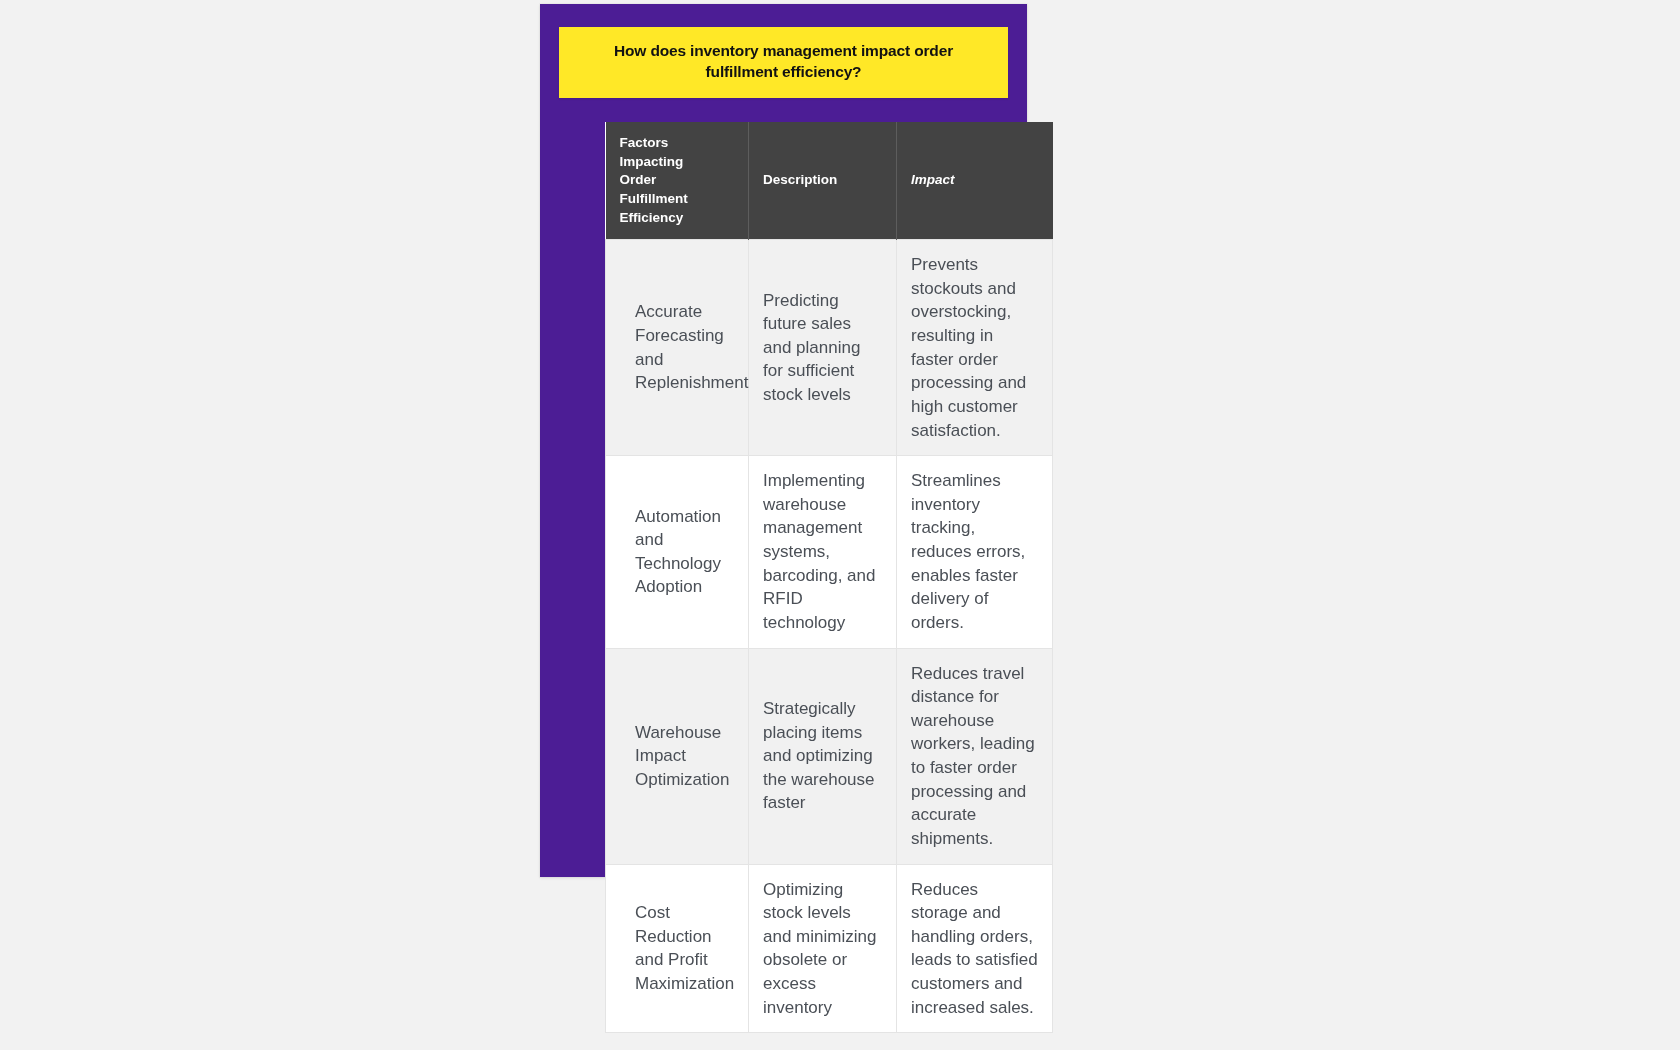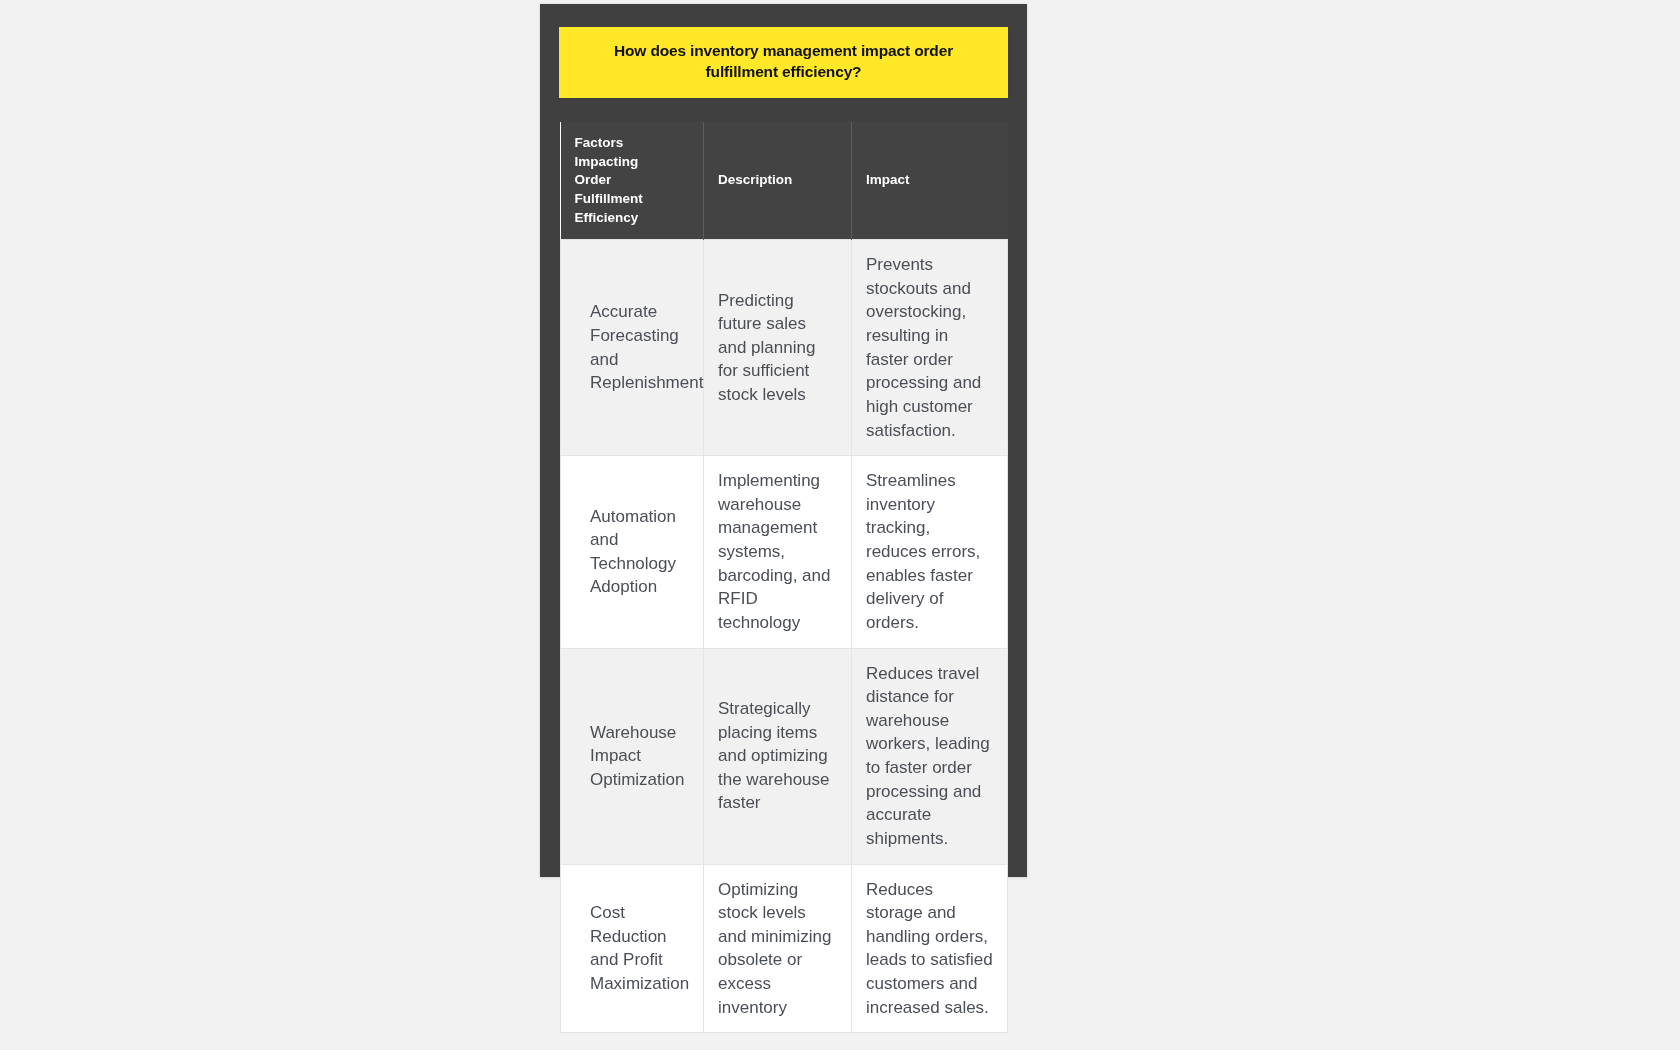--- a/index.html
+++ b/index.html
@@ -22,21 +22,21 @@
     height: 1050px;
   }
 
   
   .card {
     position: absolute;
     left: 540px;
     top: 4px;
     width: 487px;
     height: 873px;
-    background: #404040;
+    background: #4c1d95;
     box-shadow: 0 1px 3px rgba(0,0,0,0.10), 0 0 0 1px rgba(0,0,0,0.02);
   }
 
   
   .title-banner {
     position: absolute;
     left: 19px;
     top: 23px;
     width: 449px;
     box-sizing: border-box;
@@ -59,37 +59,38 @@
     position: absolute;
     left: 20px;
     top: 118px;
     width: 447px;
   }
   table.data-table {
     width: 447px;
     border-collapse: collapse;
     table-layout: fixed;
     background: #ffffff;
+    margin-left: 45px;
   }
   table.data-table col.c1 { width: 143px; }
   table.data-table col.c2 { width: 148px; }
   table.data-table col.c3 { width: 156px; }
 
   table.data-table thead th {
     background: #434343;
     color: #ffffff;
     font-size: 13.5px;
     font-weight: bold;
     line-height: 1.38;
     text-align: left;
     vertical-align: middle;
     padding: 12px 14px 12px 14px;
     border-right: 1px solid #5d5d5d;
   }
-  table.data-table thead th:last-child { border-right: none; }
+  table.data-table thead th:last-child { border-right: none; font-style: italic; }
   table.data-table thead th.head-narrow {
     padding-right: 26px;
   }
 
   table.data-table tbody td {
     font-size: 17px;
     line-height: 1.39;
     color: #4a4f56;
     vertical-align: middle;
     padding: 13px 14px 13px 14px;

